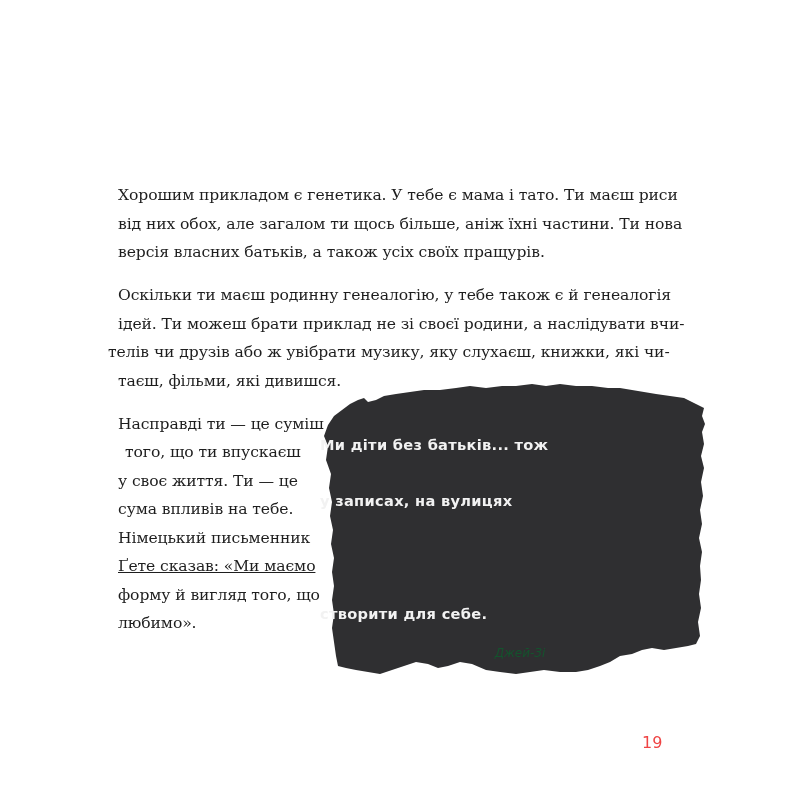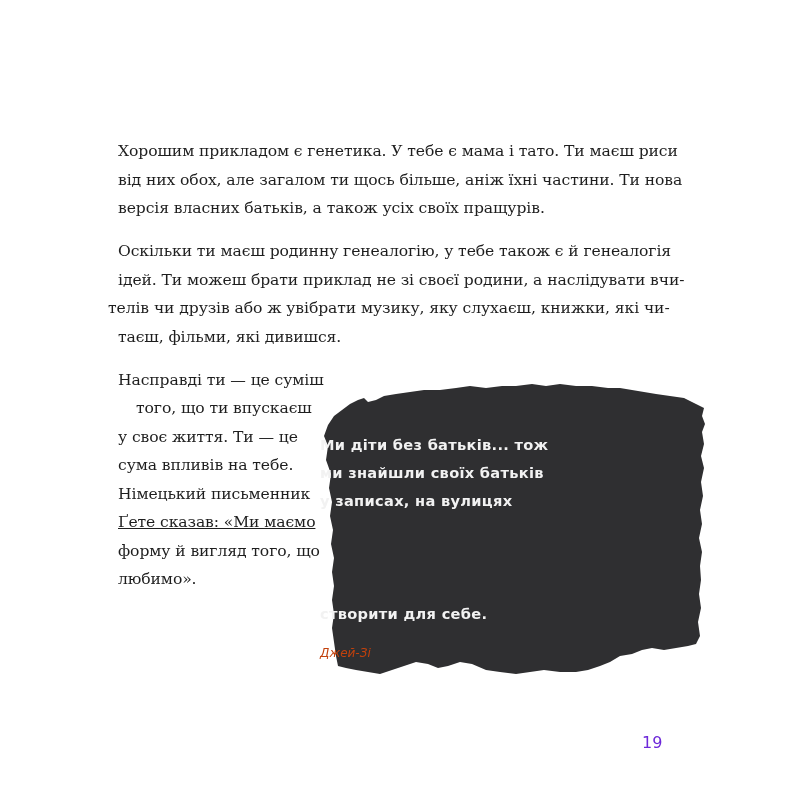--- a/index.html
+++ b/index.html
@@ -17,20 +17,21 @@
       position: absolute;
       left: 0; top: 0;
       width: 793px; height: 800px;
       background: #ffffff;
     }
     .serif {
       font-family: "DejaVu Serif", "Liberation Serif", serif;
       color: #1e1e1e;
       font-size: 15.6px;
       letter-spacing: -0.1px;
+      margin-top: 44px;
     }
     .line {
       position: absolute;
       white-space: nowrap;
       line-height: 20px;
     }
     .quote-box {
       position: absolute;
       left: 320px;
       top: 380px;
@@ -51,34 +52,35 @@
       color: #f2f2f2;
       font-size: 14.6px;
       letter-spacing: 0.3px;
       white-space: nowrap;
       line-height: 20px;
     }
     .quote-author {
       position: absolute;
       left: 0;
       width: 400px;
+      text-align: center;
       font-family: "DejaVu Sans", "Liberation Sans", sans-serif;
       font-style: italic;
-      color: #c2410c;
+      color: #14532d;
       font-size: 12px;
       white-space: nowrap;
       line-height: 16px;
     }
     .page-number {
       position: absolute;
       left: 642px;
       top: 733px;
       font-family: "DejaVu Sans", "Liberation Sans", sans-serif;
       font-size: 16px;
-      color: #6d28d9;
+      color: #ef4444;
     }
   </style>
 </head>
 <body>
 
 <div class="page">
 
   <div>
     <div class="line serif" style="left:118px; top:141px;">Хорошим прикладом є генетика. У тебе є мама і тато. Ти маєш риси</div>
     <div class="line serif" style="left:118px; top:170px;">від них обох, але загалом ти щось більше, аніж їхні частини. Ти нова</div>
@@ -87,21 +89,21 @@
 
   <div>
     <div class="line serif" style="left:118px; top:241px;">Оскільки ти маєш родинну генеалогію, у тебе також є й генеалогія</div>
     <div class="line serif" style="left:118px; top:270px;">ідей. Ти можеш брати приклад не зі своєї родини, а наслідувати вчи-</div>
     <div class="line serif" style="left:108px; top:298px;">телів чи друзів або ж увібрати музику, яку слухаєш, книжки, які чи-</div>
     <div class="line serif" style="left:118px; top:327px;">таєш, фільми, які дивишся.</div>
   </div>
 
   <div>
     <div class="line serif" style="left:118px; top:370px;">Насправді ти — це суміш</div>
-    <div class="line serif" style="left:136px; top:398px;">того, що ти впускаєш</div>
+    <div class="line serif" style="left:125px; top:398px;">того, що ти впускаєш</div>
     <div class="line serif" style="left:118px; top:427px;">у своє життя. Ти — це</div>
     <div class="line serif" style="left:118px; top:455px;">сума впливів на тебе.</div>
     <div class="line serif" style="left:118px; top:484px;">Німецький письменник</div>
     <div class="line serif" style="left:118px; top:512px;text-decoration:underline;">Ґете сказав: «Ми маємо</div>
     <div class="line serif" style="left:118px; top:541px;">форму й вигляд того, що</div>
     <div class="line serif" style="left:118px; top:569px;">любимо».</div>
   </div>
 
   <div class="quote-box">
     <svg viewBox="0 0 400 312" xmlns="http://www.w3.org/2000/svg">
@@ -117,20 +119,19 @@
         L 368 266 L 356 268 L 344 270 L 332 268 L 322 270 L 312 274
         L 300 276 L 290 282 L 280 286 L 268 290 L 256 292 L 240 292
         L 224 290 L 210 292 L 196 294 L 180 292 L 166 290 L 152 284
         L 140 282 L 128 286 L 118 288 L 108 284 L 96 282 L 84 286
         L 72 290 L 60 294 L 48 292 L 36 290 L 26 288 L 18 286 L 16 276
         L 14 262 L 12 248 L 14 234 L 12 220 L 14 206 L 12 192 L 14 178
         L 11 164 L 13 150 L 10 136 L 12 122 L 9 108 L 11 94 L 6 80
         L 8 66 L 4 56 Z"></path>
     </svg>
     <div class="quote-text" style="top:55px;">Ми діти без батьків... тож</div>
-    <div class="quote-text" style="top:83px;">ми знайшли своїх батьків</div>
     <div class="quote-text" style="top:111px;">у записах, на вулицях</div>
     <div class="quote-text" style="top:224px;">створити для себе.</div>
     <div class="quote-author" style="top:265px;">Джей-Зі</div>
   </div>
 
   <div class="page-number">19</div>
 </div>
 
 </body></html>

